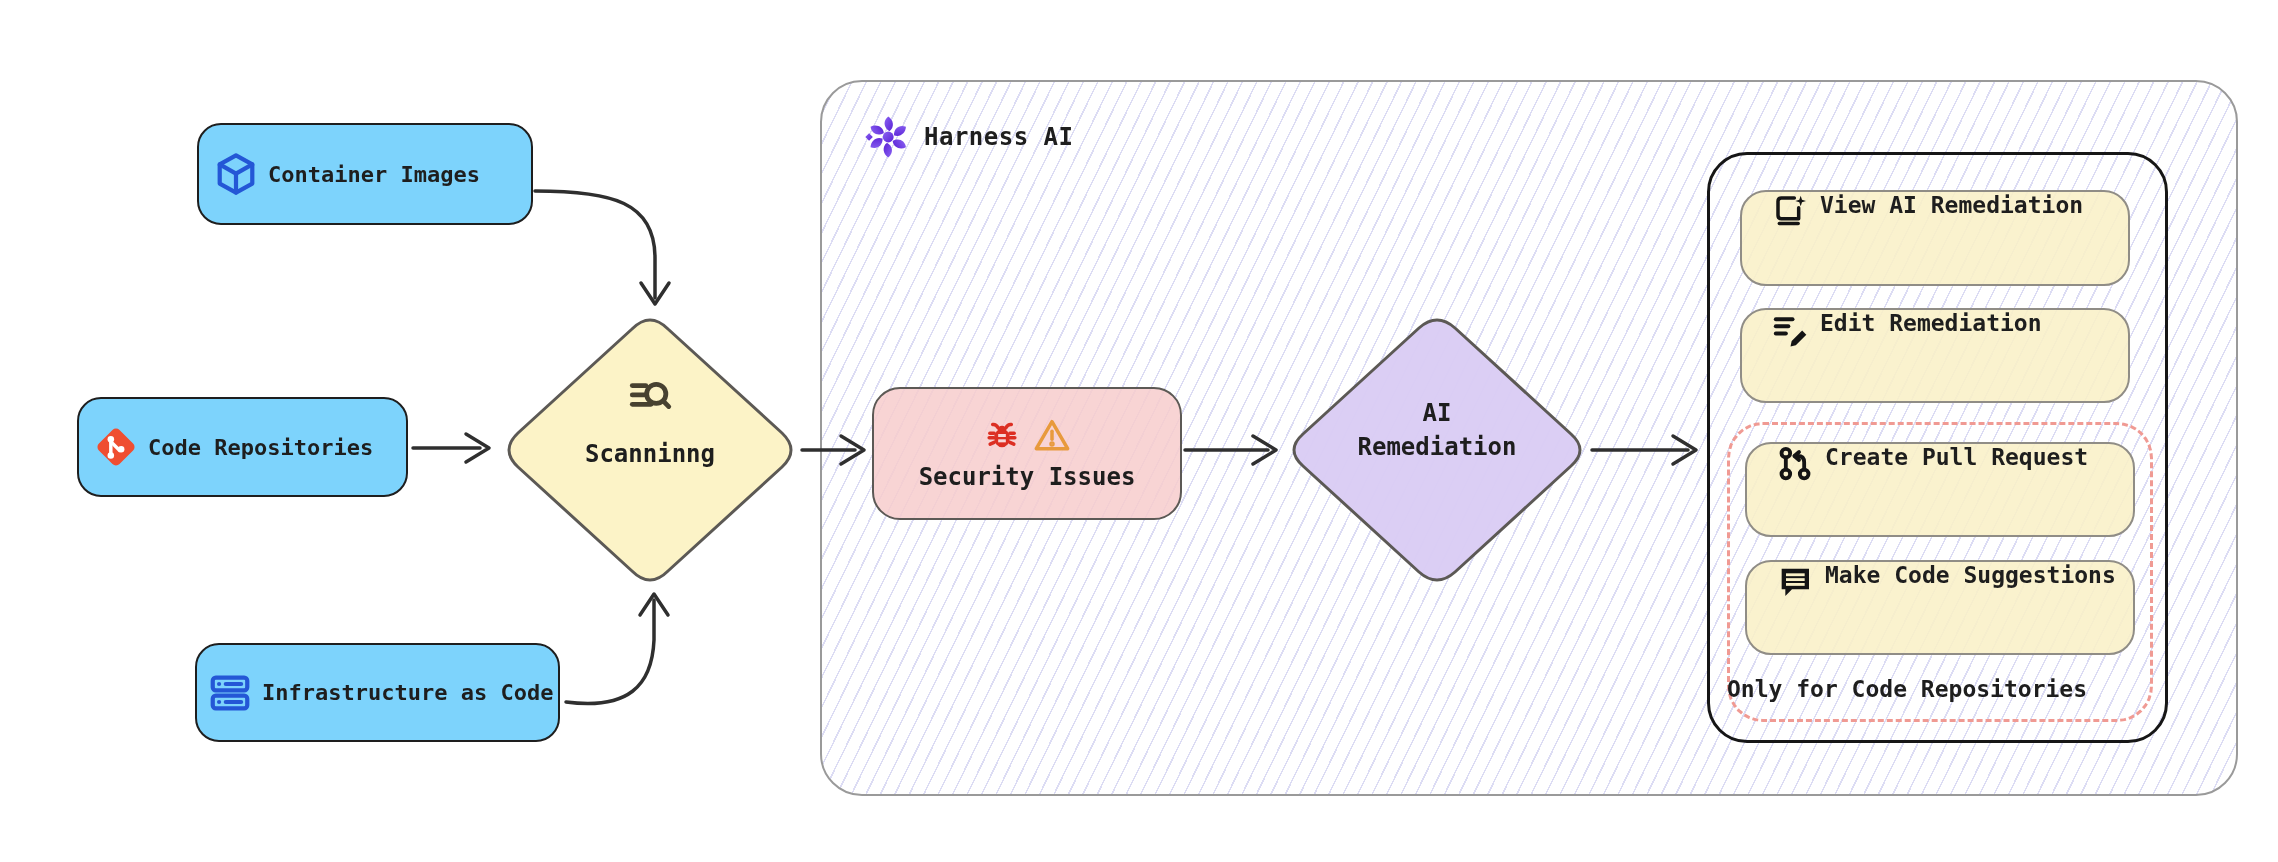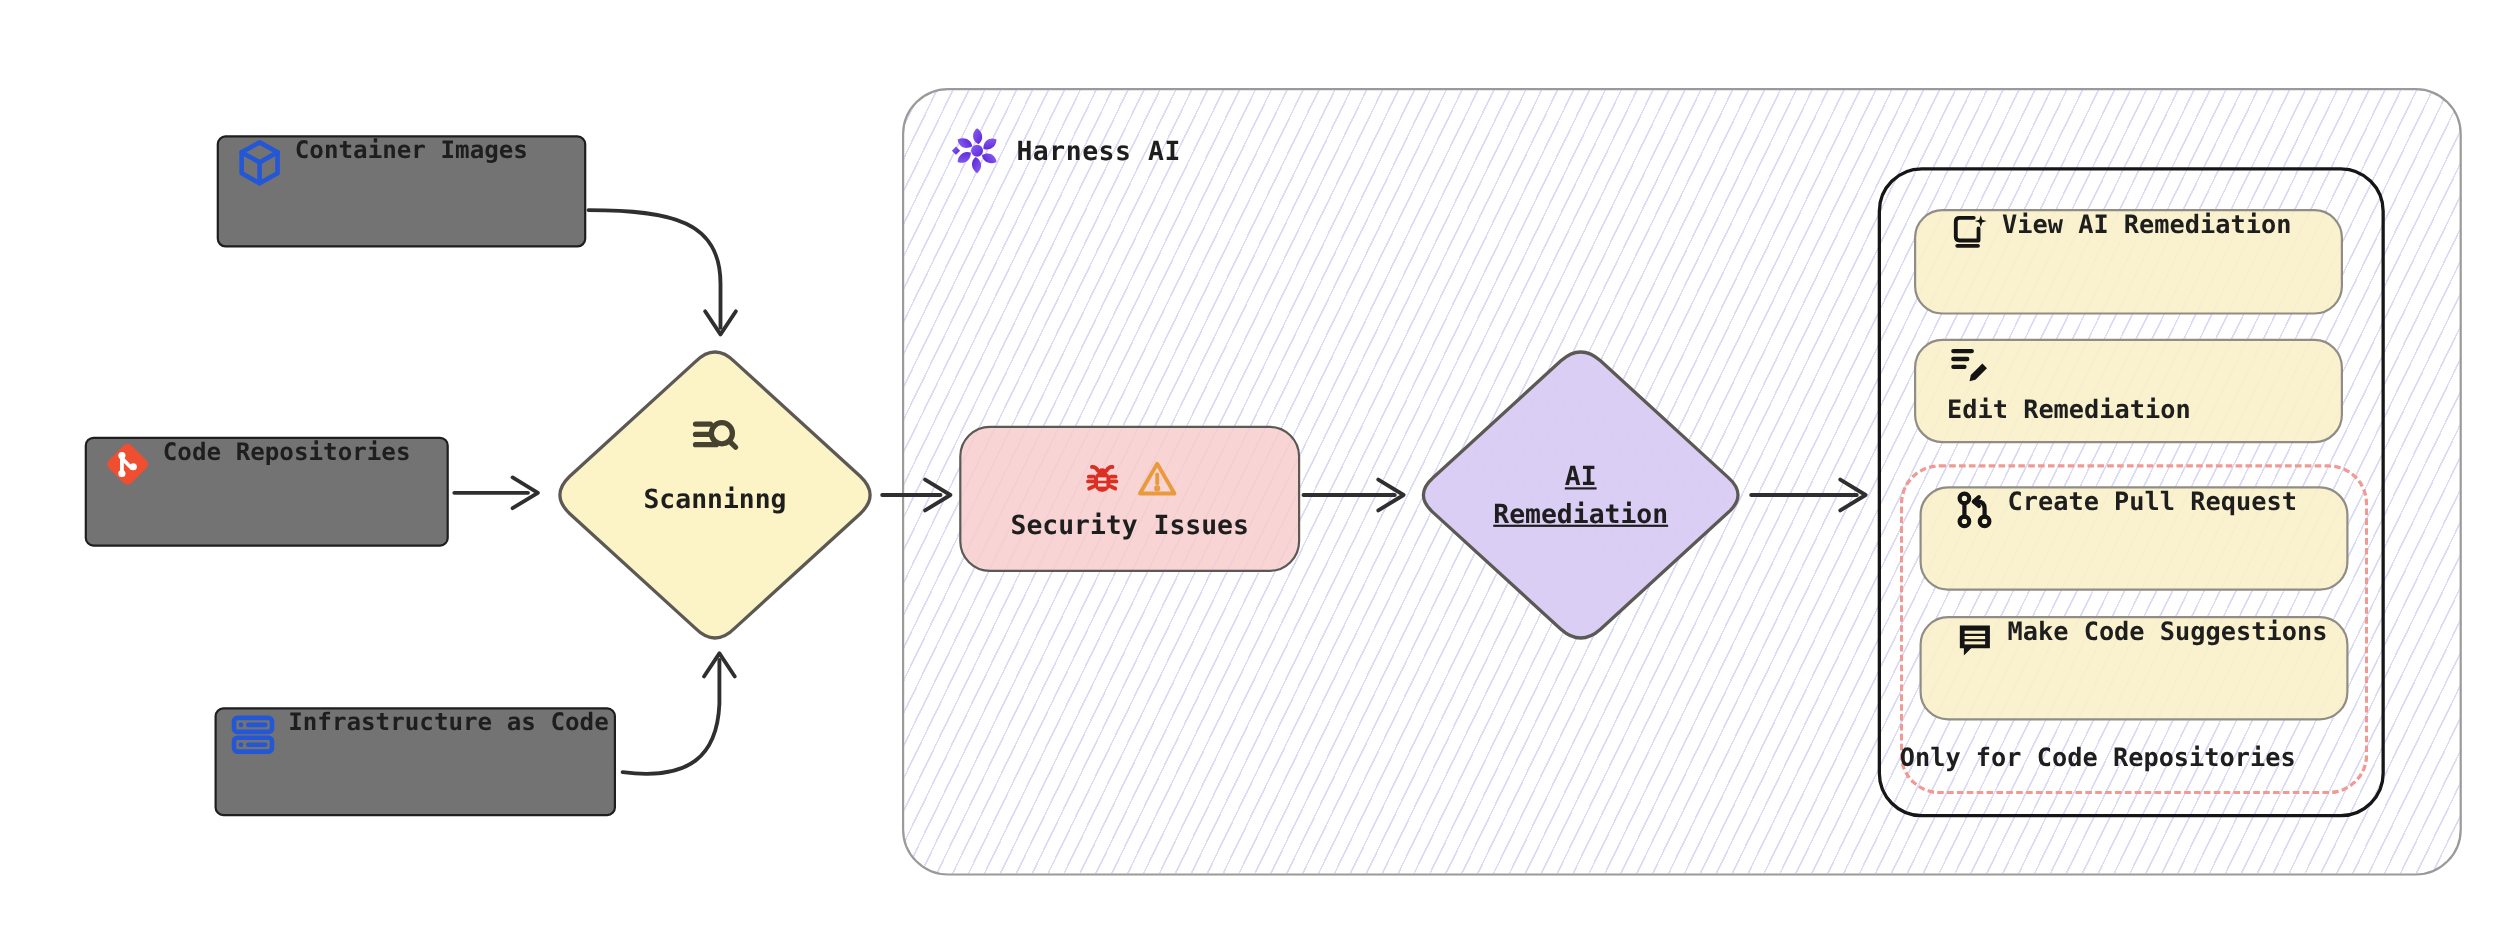--- a/index.html
+++ b/index.html
@@ -23,22 +23,22 @@
   .inner-black-box{
     position:absolute;left:1707px;top:152px;width:461px;height:591px;
     border:3.5px solid #161616;border-radius:40px;box-sizing:border-box;background:transparent;
   }
   .dashed-box{
     position:absolute;left:1727px;top:422px;width:426px;height:300px;
     border:3px dashed #f09a93;border-radius:36px;box-sizing:border-box;
   }
   
   .src-box{
-    position:absolute;display:flex;gap:9px;padding:0 14px;box-sizing:border-box;
-    background:#737373;border:2.5px solid #1e1e1e;border-radius:8px;
+    position:absolute;display:flex;align-items:center;gap:9px;padding:0 14px;box-sizing:border-box;
+    background:#7dd3fc;border:2.5px solid #1e1e1e;border-radius:24px;
     font-size:22px;font-weight:600;white-space:nowrap;
   }
   .btn{
     position:absolute;display:flex;align-items:flex-start;gap:10px;padding:0 10px 0 28px;box-sizing:border-box;
     background:rgba(249,240,199,0.88);border:2px solid #908d86;border-radius:26px;
     font-size:23px;font-weight:600;white-space:nowrap;
   }
   .issues-box{
     position:absolute;left:872px;top:387px;width:310px;height:133px;box-sizing:border-box;
     background:rgba(247,205,205,0.85);border:2.5px solid #5c5955;border-radius:28px;
@@ -198,39 +198,39 @@
         <svg width="40" height="40" viewBox="0 0 24 24" fill="none" stroke="#e89a3c" stroke-width="2.1" stroke-linejoin="round" stroke-linecap="round">
           <path d="M12 3.4 L21.4 19.6 H2.6 Z"></path>
           <path d="M12 9.2 V14"></path>
           <circle cx="12" cy="16.8" r="0.6" fill="#e89a3c"></circle>
         </svg>
       </span>
     </div>
     <div class="lbl">Security Issues</div>
   </div>
 
-  <div class="diamond-label" style="left:1305px;top:416px;width:264px;line-height:34px;text-decoration:underline;">
+  <div class="diamond-label" style="left:1305px;top:396px;width:264px;line-height:34px;">
     <div>AI</div>
     <div>Remediation</div>
   </div>
 
   <div class="btn" style="left:1740px;top:190px;width:390px;height:96px;">
     <span class="icn">
       <svg width="40" height="40" viewBox="0 0 24 24">
         <g fill="none" stroke="#141414" stroke-width="2.1" stroke-linecap="round" stroke-linejoin="round">
           <path d="M14.6 3.6 H6.8 Q4.8 3.6 4.8 5.6 V14 Q4.8 16 6.8 16 H17.2 V9.4"></path>
           <path d="M5.6 18.9 H16.9"></path>
         </g>
         <path d="M18.4 2.2 L19.2 4.6 L21.6 5.4 L19.2 6.2 L18.4 8.6 L17.6 6.2 L15.2 5.4 L17.6 4.6 Z" fill="#141414"></path>
       </svg>
     </span>
     <span>View AI Remediation</span>
   </div>
 
-  <div class="btn" style="left:1740px;top:308px;width:390px;height:95px;flex-direction:column;">
+  <div class="btn" style="left:1740px;top:308px;width:390px;height:95px;">
     <span class="icn">
       <svg width="40" height="40" viewBox="0 0 24 24">
         <g fill="none" stroke="#141414" stroke-width="2.4" stroke-linecap="round">
           <path d="M3.5 5.5 H13.5"></path>
           <path d="M3.5 9.8 H11"></path>
           <path d="M3.5 14.1 H9.5"></path>
         </g>
         <path d="M13 18.6 L19.3 12.3 L21.8 14.8 L15.5 21.1 L12.3 21.9 Z" fill="#141414"></path>
       </svg>
     </span>

